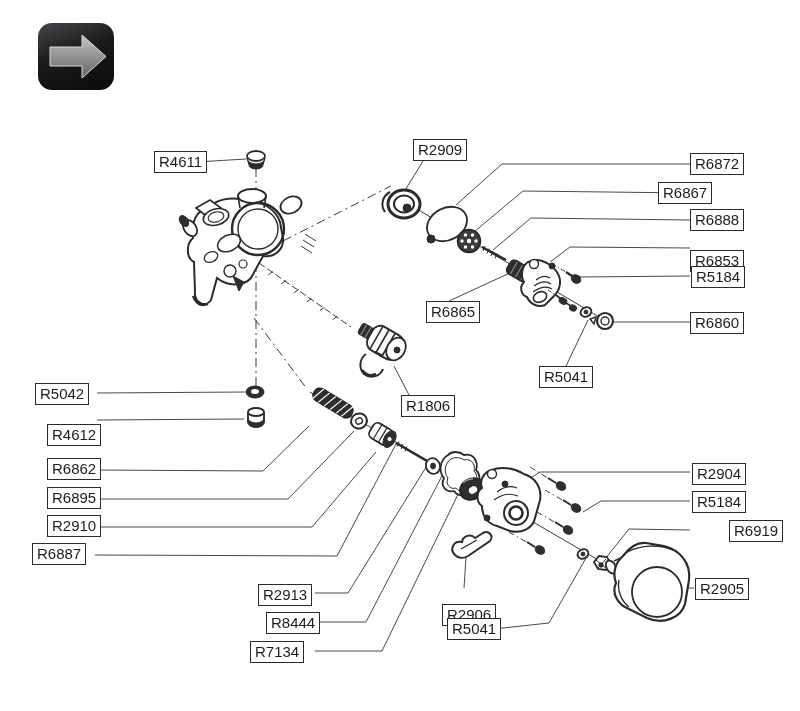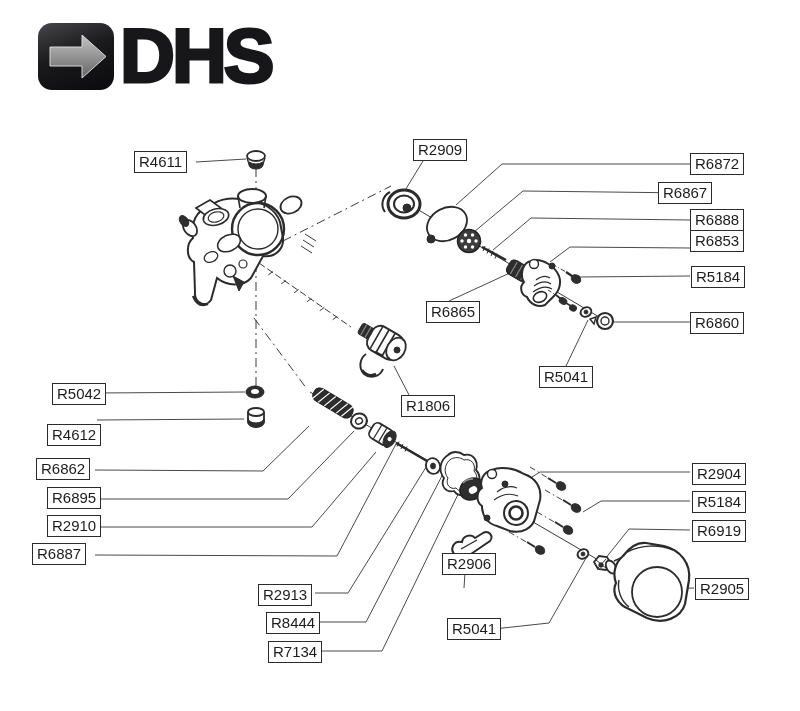--- a/index.html
+++ b/index.html
@@ -254,42 +254,41 @@
     <svg width="76" height="67" viewBox="0 0 76 67">
       <polygon points="12,24 44,24 44,12 68,33.5 44,55 44,43 12,43" fill="url(#ag2)" stroke="#d8d8d8" stroke-width="1"></polygon>
       <defs>
           <linearGradient id="ag2" x1="0" y1="0" x2="0" y2="1">
         <stop offset="0" stop-color="#c4c4c4"></stop>
             <stop offset="1" stop-color="#646464"></stop>
       </linearGradient>
         </defs>
     </svg>
   </div>
-  <div id="logo-text">DHS</div>
-
-  <div class="plabel" style="left:134px;top:151px">R4611</div>
+
+  <div class="plabel" style="left:154px;top:151px">R4611</div>
   <div class="plabel" style="left:413px;top:139px">R2909</div>
   <div class="plabel" style="left:690px;top:153px">R6872</div>
   <div class="plabel" style="left:658px;top:182px">R6867</div>
   <div class="plabel" style="left:690px;top:209px">R6888</div>
-  <div class="plabel" style="left:690px;top:230px">R6853</div>
+  <div class="plabel" style="left:690px;top:250px">R6853</div>
   <div class="plabel" style="left:691px;top:266px">R5184</div>
   <div class="plabel" style="left:690px;top:312px">R6860</div>
   <div class="plabel" style="left:426px;top:301px">R6865</div>
   <div class="plabel" style="left:539px;top:366px">R5041</div>
   <div class="plabel" style="left:401px;top:395px">R1806</div>
-  <div class="plabel" style="left:52px;top:383px">R5042</div>
+  <div class="plabel" style="left:35px;top:383px">R5042</div>
   <div class="plabel" style="left:47px;top:424px">R4612</div>
-  <div class="plabel" style="left:36px;top:458px">R6862</div>
+  <div class="plabel" style="left:47px;top:458px">R6862</div>
   <div class="plabel" style="left:47px;top:487px">R6895</div>
   <div class="plabel" style="left:47px;top:515px">R2910</div>
   <div class="plabel" style="left:32px;top:543px">R6887</div>
   <div class="plabel" style="left:258px;top:584px">R2913</div>
   <div class="plabel" style="left:266px;top:612px">R8444</div>
-  <div class="plabel" style="left:268px;top:641px">R7134</div>
-  <div class="plabel" style="left:442px;top:553px">R2906</div>
+  <div class="plabel" style="left:250px;top:641px">R7134</div>
+  <div class="plabel" style="left:442px;top:604px">R2906</div>
   <div class="plabel" style="left:447px;top:618px">R5041</div>
   <div class="plabel" style="left:692px;top:463px">R2904</div>
   <div class="plabel" style="left:692px;top:491px">R5184</div>
-  <div class="plabel" style="left:692px;top:520px">R6919</div>
+  <div class="plabel" style="left:729px;top:520px">R6919</div>
   <div class="plabel" style="left:695px;top:578px">R2905</div>
 
 </div>
 
 </body></html>

